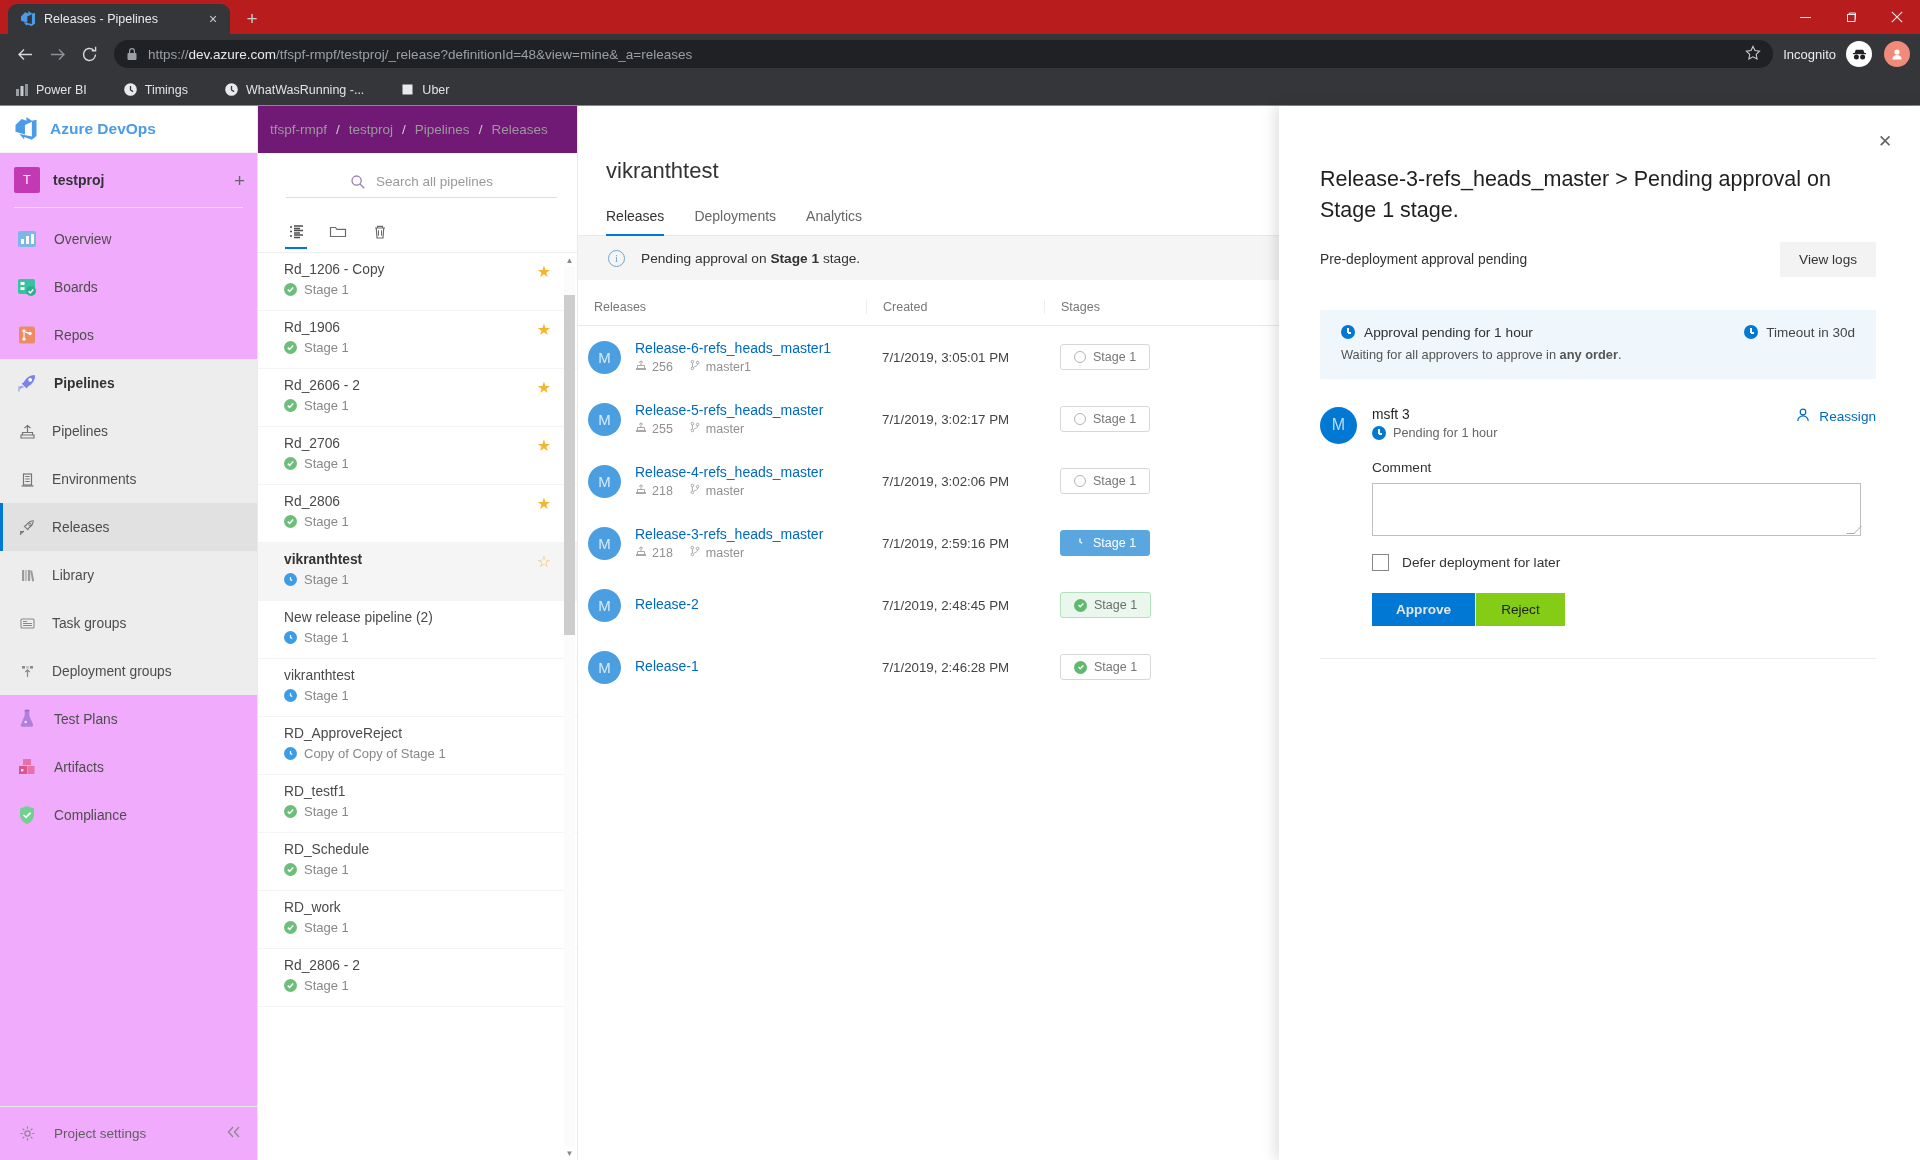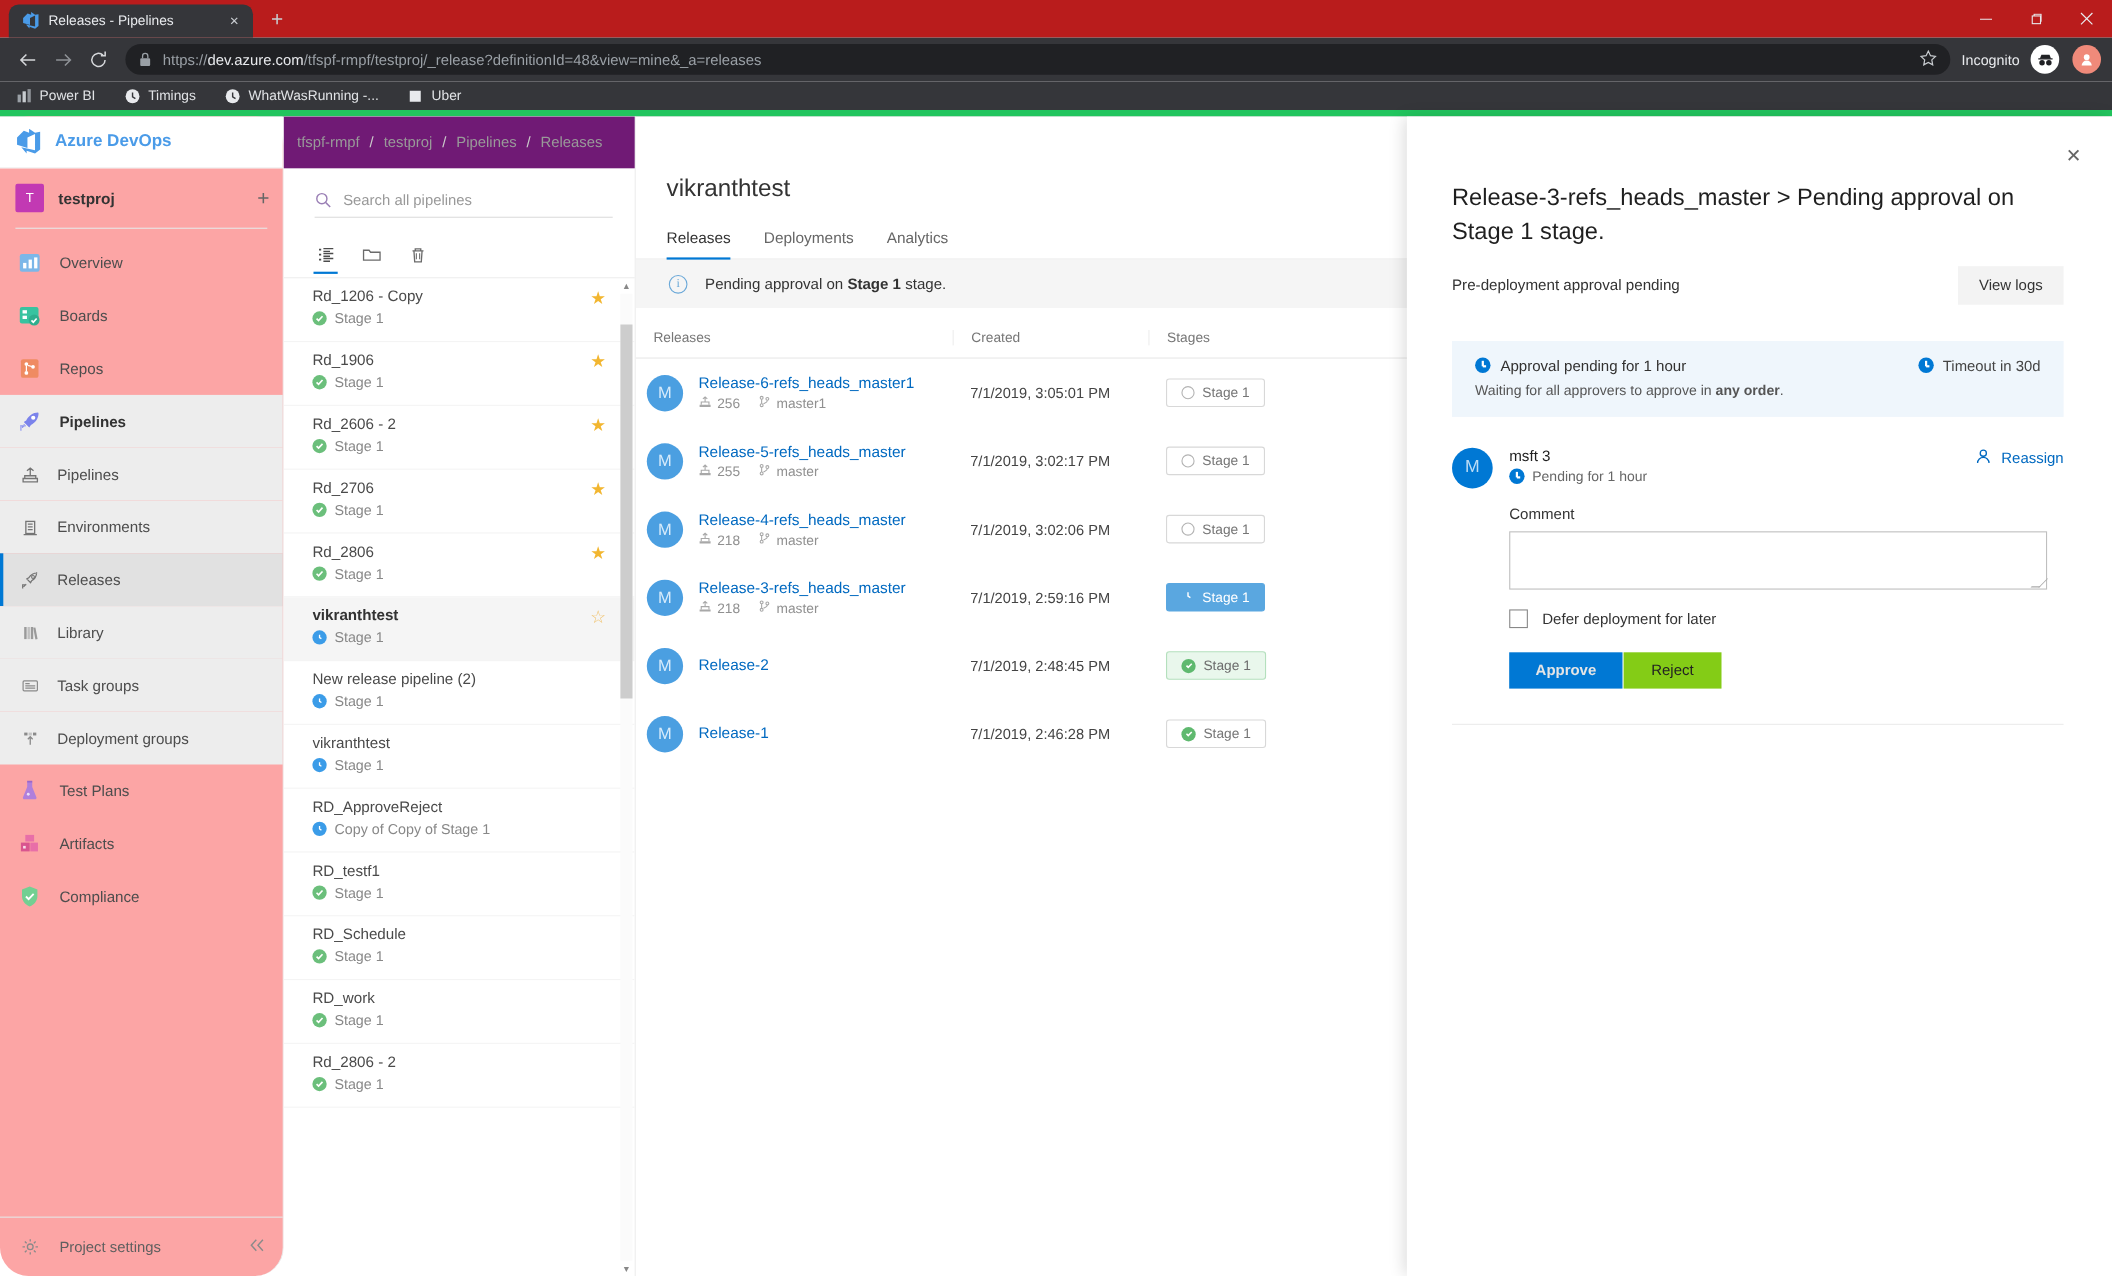--- a/index.html
+++ b/index.html
@@ -56,32 +56,32 @@
     width: 26px; height: 26px; border-radius: 50%; background: #ffffff;
     display: flex; align-items: center; justify-content: center; margin-left: 8px;
   }
   .profile-ava {
     width: 26px; height: 26px; border-radius: 50%; background: #f08a7a; margin-left: 10px;
     display: flex; align-items: center; justify-content: center;
   }
 
   .bookmarks {
     height: 32px; background: #35363a; display: flex; align-items: center;
-    padding: 0 14px; gap: 26px; flex: 0 0 32px; border-bottom: 6px solid #22c55e;
+    padding: 0 14px; gap: 36px; flex: 0 0 32px; border-bottom: 1px solid #22c55e;
   }
   .bm { display: flex; align-items: center; gap: 7px; color: #e1e3e6; font-size: 12.5px; }
   .bm-ico { width: 15px; height: 15px; display: flex; align-items: center; justify-content: center; }
 
   
   .page { flex: 1; display: flex; position: relative; background: #ffffff; min-height: 0; }
 
   
   .leftnav {
-    width: 258px; flex: 0 0 258px; background: #fca5a5; border-right: 1px solid #eaeaea;
-    display: flex; flex-direction: column; border-radius: 26px;
+    width: 258px; flex: 0 0 258px; background: #f0abfc; border-right: 1px solid #eaeaea;
+    display: flex; flex-direction: column;
   }
   .ado-brand { height: 47px; display: flex; align-items: center; gap: 12px; padding-left: 14px;
     background: #ffffff; border-bottom: 1px solid #f0f0f0; }
   .ado-brand-name { color: #4a9be8; font-weight: bold; font-size: 15.5px; }
   .proj-row { height: 54px; display: flex; align-items: center; padding: 0 12px 0 14px; gap: 13px; }
   .proj-avatar { width: 26px; height: 26px; flex: 0 0 26px; background: #c239b3; color: #fff;
     display: flex; align-items: center; justify-content: center; font-size: 12px; border-radius: 2px; }
   .proj-name { font-weight: bold; font-size: 14px; color: #333; flex: 1; }
   .proj-add { color: #666; font-size: 19px; line-height: 1; }
   .nav-sep { height: 1px; background: #e6e6e6; margin: 0 14px; }
@@ -106,21 +106,21 @@
   
   .pipepane {
     width: 320px; flex: 0 0 320px; border-right: 1px solid #eaeaea; display: flex;
     flex-direction: column; background: #fff; min-height: 0;
   }
   .breadcrumbbar { height: 47px; display: flex; align-items: center; padding-left: 12px;
     color: #999; font-size: 13.5px; gap: 9px; background: #701a75; }
   .bc-sep { color: #ccc; }
   .pipe-search { height: 58px; display: flex; align-items: center; padding: 0 20px 0 28px; }
   .pipe-search-inner { flex: 1; display: flex; align-items: center; gap: 10px;
-    border-bottom: 1px solid #dcdcdc; height: 32px; }
+    border-bottom: 1px solid #dcdcdc; height: 32px; justify-content: center; }
   .srch-ico { color: #9a7fb5; display: flex; }
   .srch-ph { color: #999; font-size: 13.5px; }
   .pipe-tools { height: 42px; display: flex; align-items: center; padding: 0 14px 0 26px;
     border-bottom: 1px solid #eee; gap: 18px; }
   .ptool { width: 24px; height: 26px; display: flex; align-items: center; justify-content: center;
     color: #6b6b6b; position: relative; }
   .ptool.sel::after { content: ""; position: absolute; bottom: -4px; left: 1px; right: 1px;
     height: 2px; background: #0078d4; }
   .pipe-list { flex: 1; overflow: hidden; position: relative; }
   .pipe-item {

